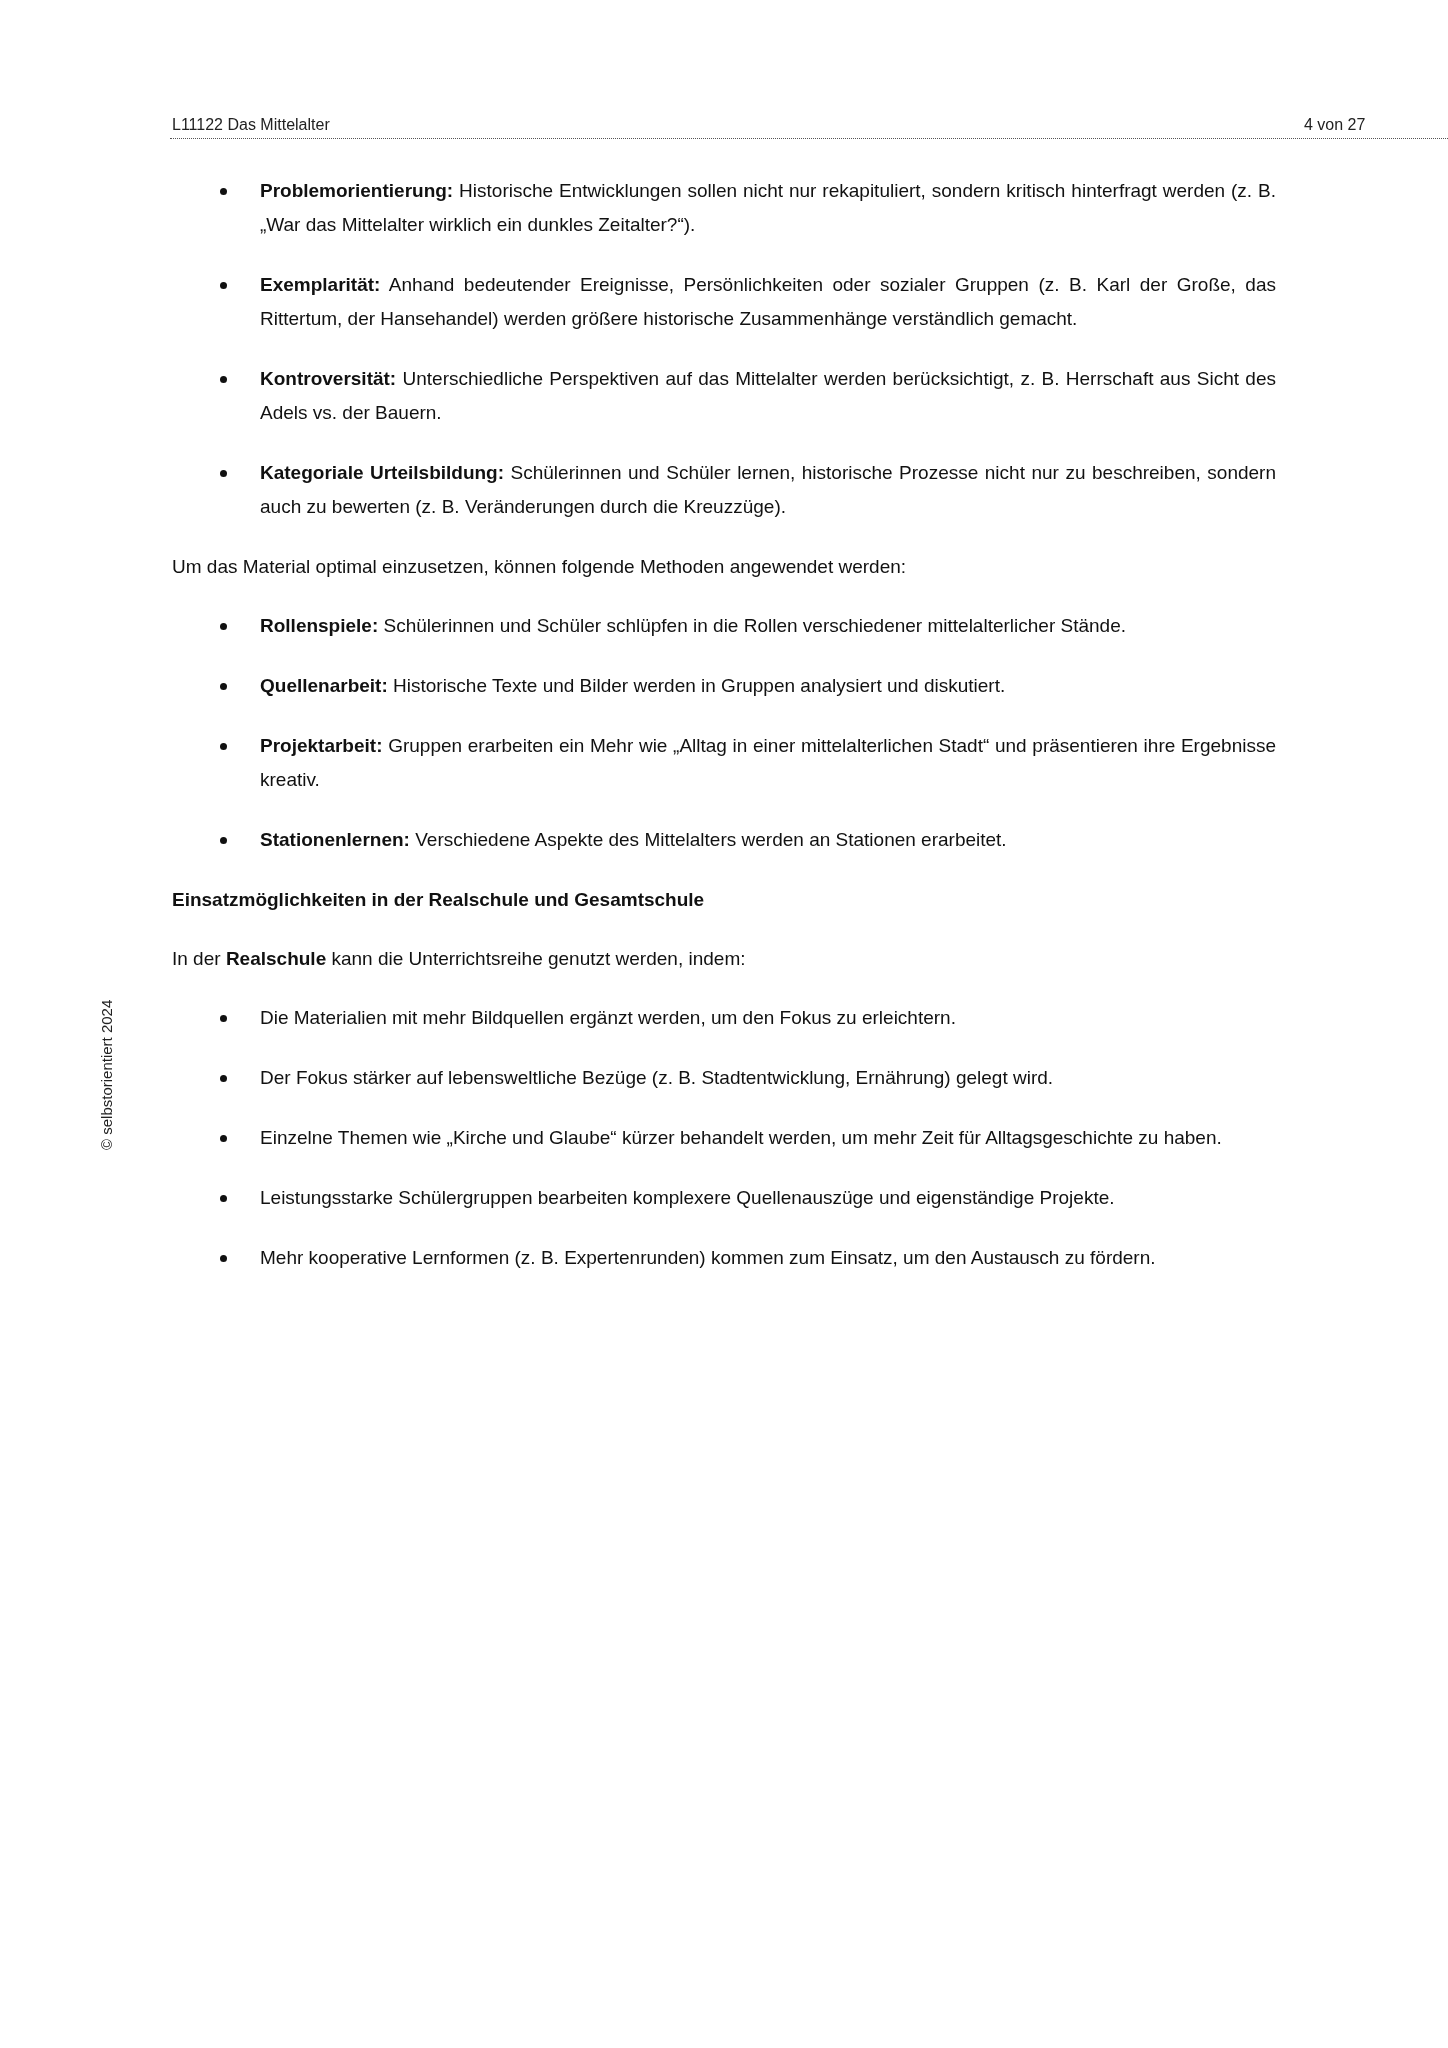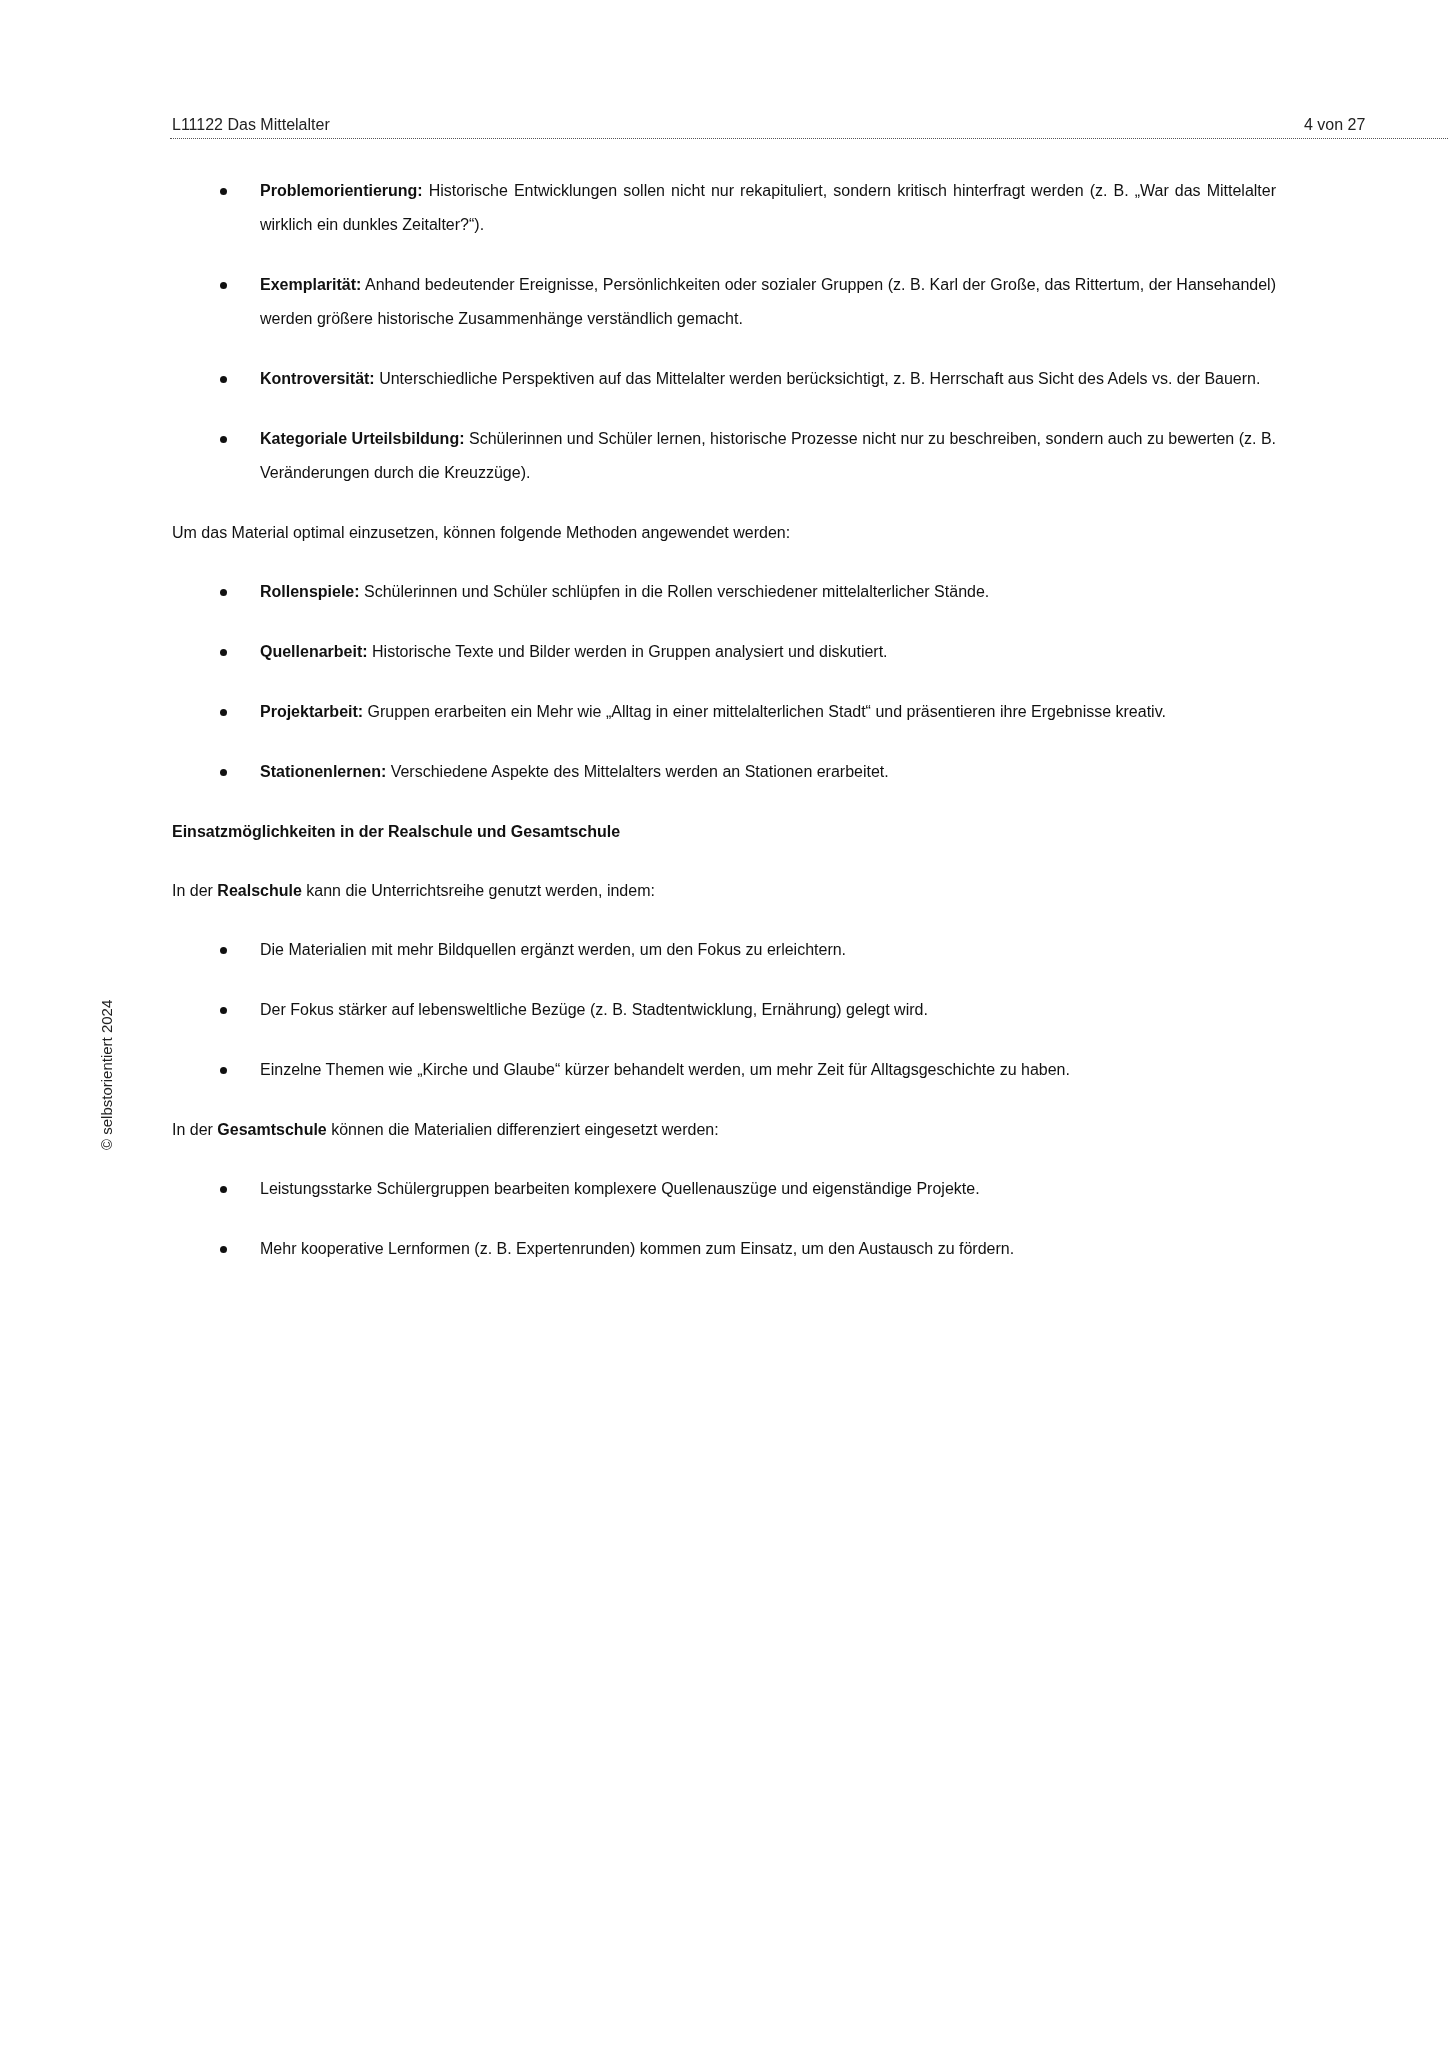--- a/index.html
+++ b/index.html
@@ -3,21 +3,21 @@
 <meta charset="utf-8">
 <style>
   html, body { margin: 0; padding: 0; background: #ffffff; }
   body { width: 1448px; height: 2048px; position: relative; overflow: hidden;
          font-family: "Liberation Sans", sans-serif; color: #111111; }
   .header-title { position: absolute; left: 172px; top: 116px; font-size: 16px; color: #222; }
   .header-page { position: absolute; left: 1304px; top: 116px; font-size: 16px; color: #222; }
   .header-rule { position: absolute; left: 170px; right: 0; top: 138px; border-top: 1px dotted #555; height: 0; }
   .copyright { position: absolute; left: 98px; top: 1150px; transform-origin: 0 0; transform: rotate(-90deg);
                font-size: 15px; color: #222; white-space: nowrap; }
-  .content { position: absolute; left: 172px; top: 174px; width: 1104px; font-size: 16px; line-height: 34px; }
+  .content { position: absolute; left: 172px; top: 174px; width: 1104px; font-size: 19px; line-height: 34px; }
   .p { margin: 0 0 25px 0; text-align: justify; }
   ul.b { list-style: none; margin: 0; padding: 0; }
   ul.b li { position: relative; padding-left: 88px; margin: 0 0 26px 0; text-align: justify; }
   ul.b li .dot { position: absolute; left: 48px; top: 14px; width: 7px; height: 7px; border-radius: 50%; background: #111; }
   b { font-weight: bold; }
   .h { font-weight: bold; margin: 0 0 25px 0; }
 </style>
 </head>
 <body>
 
@@ -48,20 +48,19 @@
   <p class="h">Einsatzmöglichkeiten in der Realschule und Gesamtschule</p>
 
   <p class="p"><span>In der </span><b>Realschule</b><span> kann die Unterrichtsreihe genutzt werden, indem:</span></p>
 
   <ul class="b">
     <li><span class="dot"></span><span>Die Materialien mit mehr Bildquellen ergänzt werden, um den Fokus zu erleichtern.</span></li>
     <li><span class="dot"></span><span>Der Fokus stärker auf lebensweltliche Bezüge (z. B. Stadtentwicklung, Ernährung) gelegt wird.</span></li>
     <li><span class="dot"></span><span>Einzelne Themen wie „Kirche und Glaube“ kürzer behandelt werden, um mehr Zeit für Alltagsgeschichte zu haben.</span></li>
   </ul>
 
-  <p class="p"><span>In der </span><b>Gesamtschule</b><span> können die Materialien differenziert eingesetzt werden:</span></p>
 
   <ul class="b">
     <li><span class="dot"></span><span>Leistungsstarke Schülergruppen bearbeiten komplexere Quellenauszüge und eigenständige Projekte.</span></li>
     <li><span class="dot"></span><span>Mehr kooperative Lernformen (z. B. Expertenrunden) kommen zum Einsatz, um den Austausch zu fördern.</span></li>
   </ul>
 
 </div>
 
 </body></html>

